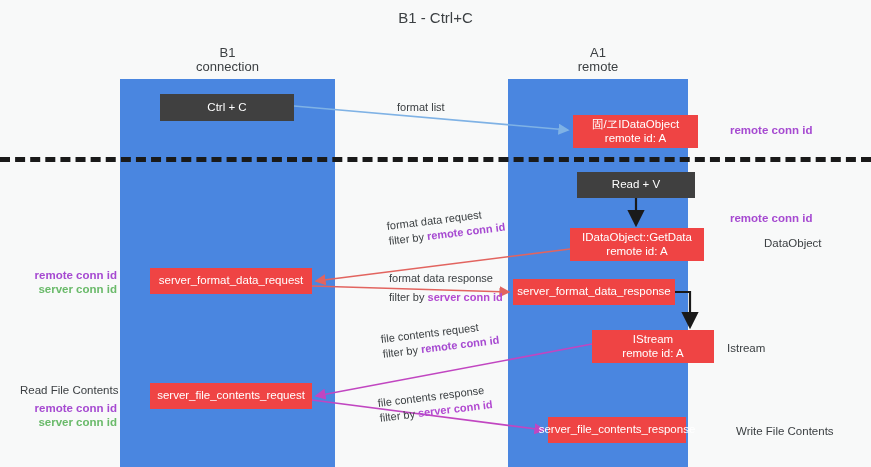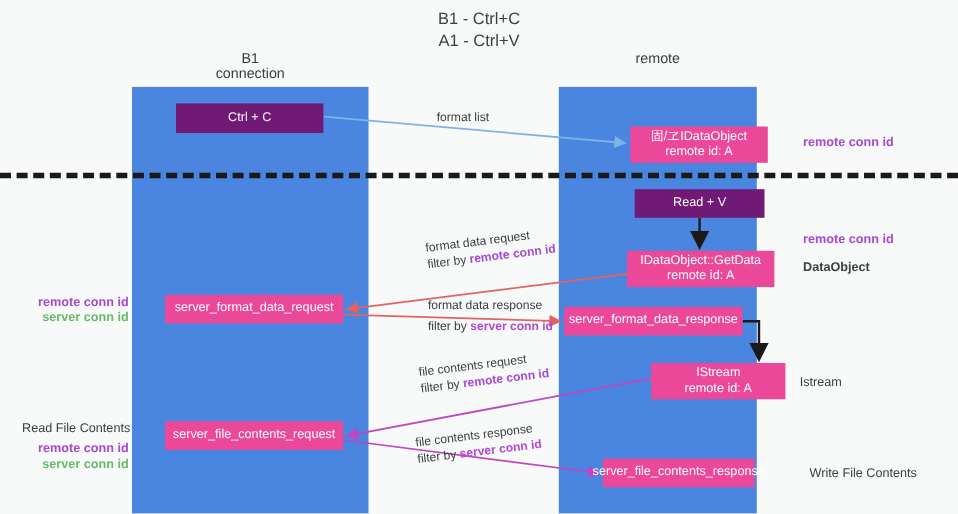--- a/index.html
+++ b/index.html
@@ -65,22 +65,22 @@
     display: flex;
     flex-direction: column;
     align-items: center;
     justify-content: center;
     color: #ffffff;
     font-size: 11.5px;
     line-height: 13.5px;
     text-align: center;
     box-sizing: border-box;
   }
-  .node.green  { background: #701a75; }
-  .node.orange { background: #ec4899; }
+  .node.green  { background: #404040; }
+  .node.orange { background: #ef4444; }
   .node .ln { display: block; white-space: nowrap; }
 
   
   .n-ctrlc   { left: 160px; top: 94px;  width: 134px; height: 27px; }
   .n-idobj   { left: 573px; top: 115px; width: 125px; height: 33px; }
   .n-ctrlv   { left: 577px; top: 172px; width: 118px; height: 26px; }
   .n-getdata { left: 570px; top: 228px; width: 134px; height: 33px; }
   .n-sfdreq  { left: 150px; top: 268px; width: 162px; height: 26px; }
   .n-sfdres  { left: 513px; top: 279px; width: 162px; height: 26px; }
   .n-istream { left: 592px; top: 330px; width: 122px; height: 33px; }
@@ -93,21 +93,21 @@
     font-size: 11.5px;
     line-height: 14px;
     color: #3c4043;
     white-space: nowrap;
   }
   .side .key-remote { color: #a64ad1; font-weight: bold; }
   .side .plain { color: #3c4043; }
 
   .s-rc1 { left: 730px; top: 123px; }
   .s-rc2 { left: 730px; top: 211px; }
-  .s-do  { left: 730px; top: 236px; font-weight: bold; }
+  .s-do  { left: 764px; top: 236px; }
   .s-is  { left: 727px; top: 341px; }
   .s-wfc { left: 736px; top: 424px; }
 
   .s-left-ids {
     position: absolute;
     left: 22px; top: 268px;
     font-size: 11.5px;
     line-height: 14px;
     text-align: right;
     width: 95px;
@@ -165,28 +165,28 @@
     pointer-events: none;
   }
 </style>
 </head>
 <body>
 
 <div id="canvas">
 
   <div id="title">
     <span>B1 - Ctrl+C</span>
-    <span>A1 - Ctrl+V</span>
   </div>
 
   <div class="lane-header hdr-b1">
     <span class="l1">B1</span>
     <span class="l2">connection</span>
   </div>
   <div class="lane-header hdr-a1">
+    <span class="l1">A1</span>
     <span class="l2">remote</span>
   </div>
 
   <div class="lane lane-b1"></div>
   <div class="lane lane-a1"></div>
 
   <svg id="arrows" viewBox="0 0 871 467">
     <defs>
       <marker id="ah-blue" markerWidth="7" markerHeight="7" refX="6" refY="3.5" orient="auto">
         <path d="M0,0 L7,3.5 L0,7 z" fill="#7fb2e5"></path>

